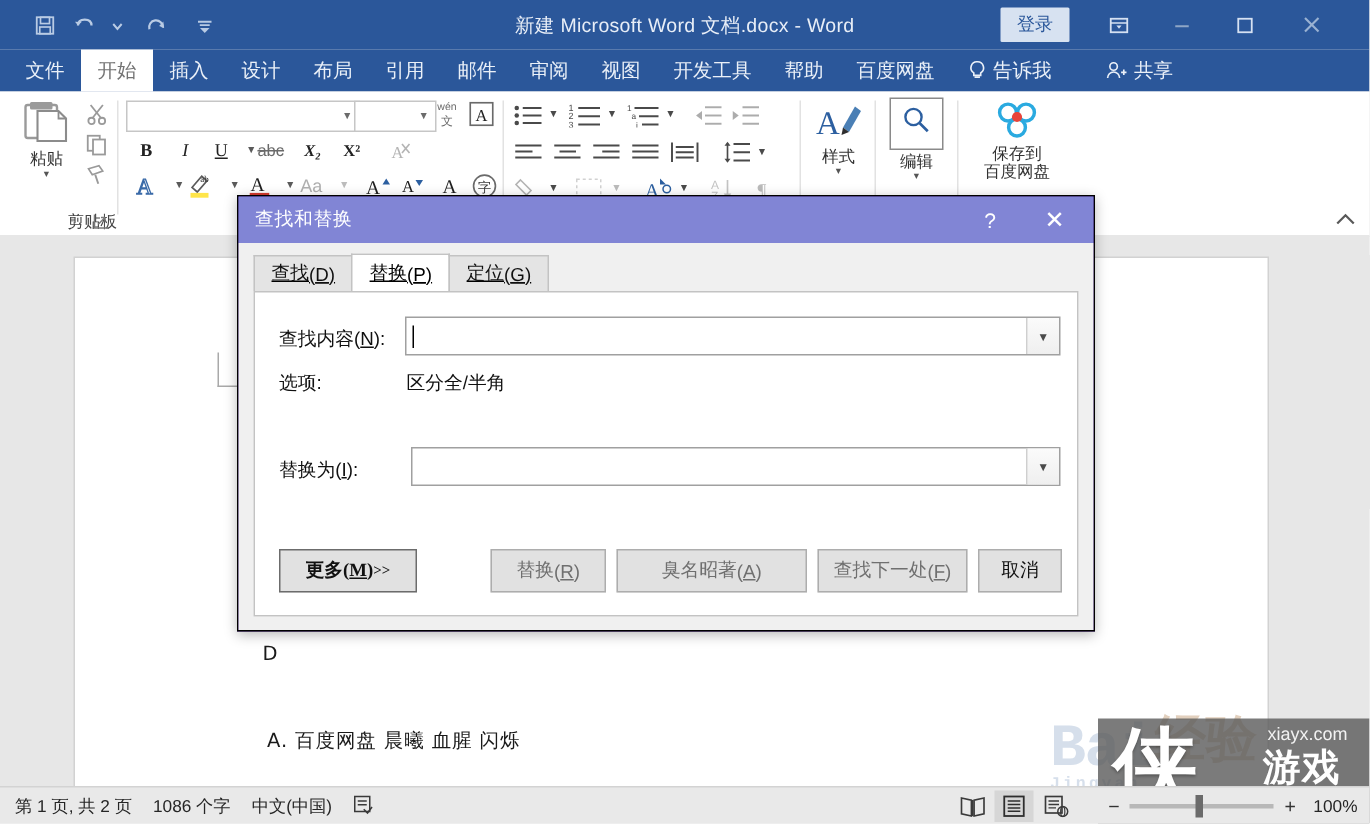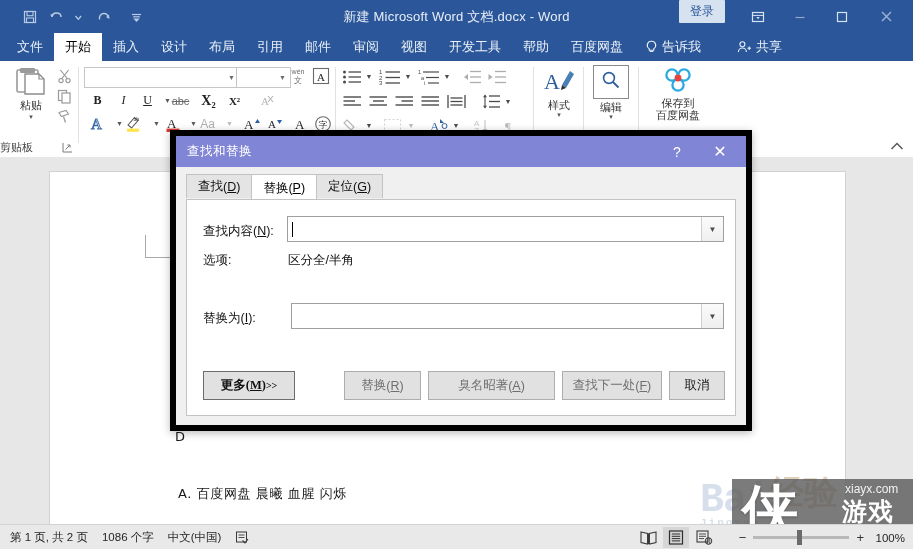--- a/index.html
+++ b/index.html
@@ -20,53 +20,53 @@
     width:24px;height:22px;display:flex;align-items:center;justify-content:center;
     color:#c3d2e8;font-size:13px;line-height:1;cursor:default;
   }
   .qat-btn svg{display:block;}
   #title-text{
     position:absolute;left:0;top:0;width:913px;height:33px;
     display:flex;align-items:center;justify-content:center;
     font-size:13px;color:#e8eef7;letter-spacing:.2px;
   }
   #win-right{
-    position:absolute;right:4px;top:0;height:33px;display:flex;align-items:flex-start;
+    position:absolute;right:16px;top:0;height:33px;display:flex;align-items:center;
   }
   #signin{
     background:#d7e2f1;color:#2b579a;font-size:12px;
     padding:3px 11px;margin-right:12px;border-radius:1px;cursor:default;
   }
   .win-btn{
     width:42px;height:33px;display:flex;align-items:center;justify-content:center;
     color:#d6e1f2;font-size:13px;cursor:default;
   }
   .win-btn.close{width:46px;}
 
   
   #tabstrip{
     position:absolute;left:0;top:33px;width:913px;height:28px;
     background:#2b579a;display:flex;align-items:flex-end;
   }
   .rtab{
     height:28px;padding:0 11px;display:flex;align-items:center;
     font-size:13px;color:#eaf0f8;cursor:default;white-space:nowrap;
   }
-  .rtab.active{background:#ffffff;color:#000000;}
+  .rtab.active{background:#ffffff;color:#737373;}
   .rtab .ic{margin-right:4px;display:inline-flex;align-items:center;}
   #tabstrip .spacer{flex:0 0 6px;}
 
   
   #ribbon{
     position:absolute;left:0;top:61px;width:913px;height:96px;
     background:#ffffff;border-bottom:1px solid #d0d0d0;
   }
   #ribbon .grp{position:absolute;top:0;height:96px;}
   .grp-label{
-    position:absolute;bottom:2px;width:100%;text-align:left;
+    position:absolute;bottom:2px;width:100%;text-align:right;
     font-size:11px;color:#444;
   }
   .sep{position:absolute;top:6px;width:1px;height:76px;background:#e2e2e2;}
 
   
   #g-clip{left:0;width:78px;}
   #paste{
     position:absolute;left:10px;top:4px;width:42px;text-align:center;cursor:default;
   }
   #paste .lbl{font-size:11px;color:#333;margin-top:1px;}
@@ -130,45 +130,45 @@
   }
   .doc-line{
     position:absolute;font-family:"DejaVu Sans","Liberation Sans",sans-serif;
     font-size:13px;color:#1a1a1a;white-space:nowrap;letter-spacing:.6px;
   }
   .doc-line.idx{left:125px;}
   .doc-line.opt{left:128px;}
 
   
   #dialog{
-    position:absolute;left:170px;top:130px;width:570px;height:289px;
+    position:absolute;left:158px;top:130px;width:570px;height:289px;
     background:#4c1d95;
     box-shadow:0 2px 8px rgba(0,0,0,.28);
-    border:6px solid #000000;
+    border:1px solid #000000;
   }
   #dlg-title{
     position:absolute;left:0;top:0;width:570px;height:31px;
     background:#8185d5;color:#fff;display:flex;align-items:center;
   }
   #dlg-title .t{font-size:12.5px;margin-left:11px;letter-spacing:.5px;}
   #dlg-help{
     position:absolute;right:54px;top:0;width:30px;height:31px;
     display:flex;align-items:center;justify-content:center;
     color:#ffffff;font-size:14px;cursor:default;
   }
   #dlg-close{
     position:absolute;right:6px;top:0;width:40px;height:31px;
     display:flex;align-items:center;justify-content:center;
     color:#ffffff;font-size:16px;cursor:default;
   }
   #dlg-body{
     position:absolute;left:0;top:31px;width:570px;height:258px;background:#f0f0f0;
   }
   #dlg-tabs{
-    position:absolute;left:10px;top:7px;display:flex;align-items:flex-start;height:26px;
+    position:absolute;left:10px;top:7px;display:flex;align-items:center;height:26px;text-decoration:underline;
   }
   .dtab{
     height:23px;padding:0 11px;display:flex;align-items:center;font-size:12.5px;
     color:#101010;background:#e4e4e4;border:1px solid #c3c3c3;border-bottom:none;
     margin-right:-1px;cursor:default;
   }
   .dtab.active{background:#ffffff;height:26px;color:#000;}
   .dtab .uk{text-decoration:underline;}
   #dlg-panel{
     position:absolute;left:10px;top:32px;width:548px;height:215px;
@@ -450,21 +450,21 @@
     <div class="fbtn" style="left:35px;top:30px;font-style:italic;font-family:'Liberation Serif',serif;">
         <span>I</span>
       </div>
     <div class="fbtn" style="left:59px;top:30px;text-decoration:underline;font-family:'Liberation Serif',serif;">
         <span>U</span>
       </div>
     <div class="fbtn car-s" style="left:79px;top:30px;width:10px;">▼</div>
     <div class="fbtn" style="left:92px;top:30px;font-size:11px;color:#6a6a6a;text-decoration:line-through;">
         <span>abc</span>
       </div>
-    <div class="fbtn" style="left:120px;top:30px;font-size:14px;font-weight:bold;font-family:'Liberation Serif',serif;">
+    <div class="fbtn" style="left:120px;top:30px;font-size:11px;font-weight:bold;font-family:'Liberation Serif',serif;font-style:italic;">
         <span>X₂</span>
       </div>
     <div class="fbtn" style="left:146px;top:30px;font-size:11px;font-weight:bold;font-family:'Liberation Serif',serif;">
         <span>X²</span>
       </div>
     <div class="fbtn" style="left:178px;top:30px;">
       <svg width="17" height="16" viewBox="0 0 17 16">
           <text x="3" y="12" font-size="11" fill="#b4b4b4" font-family="Liberation Serif, serif">A</text>
           <path d="M10 3 L15 9" stroke="#b4b4b4" stroke-width="1.1"></path>
           <path d="M15 3 L10 9" stroke="#b4b4b4" stroke-width="1.1"></path>

